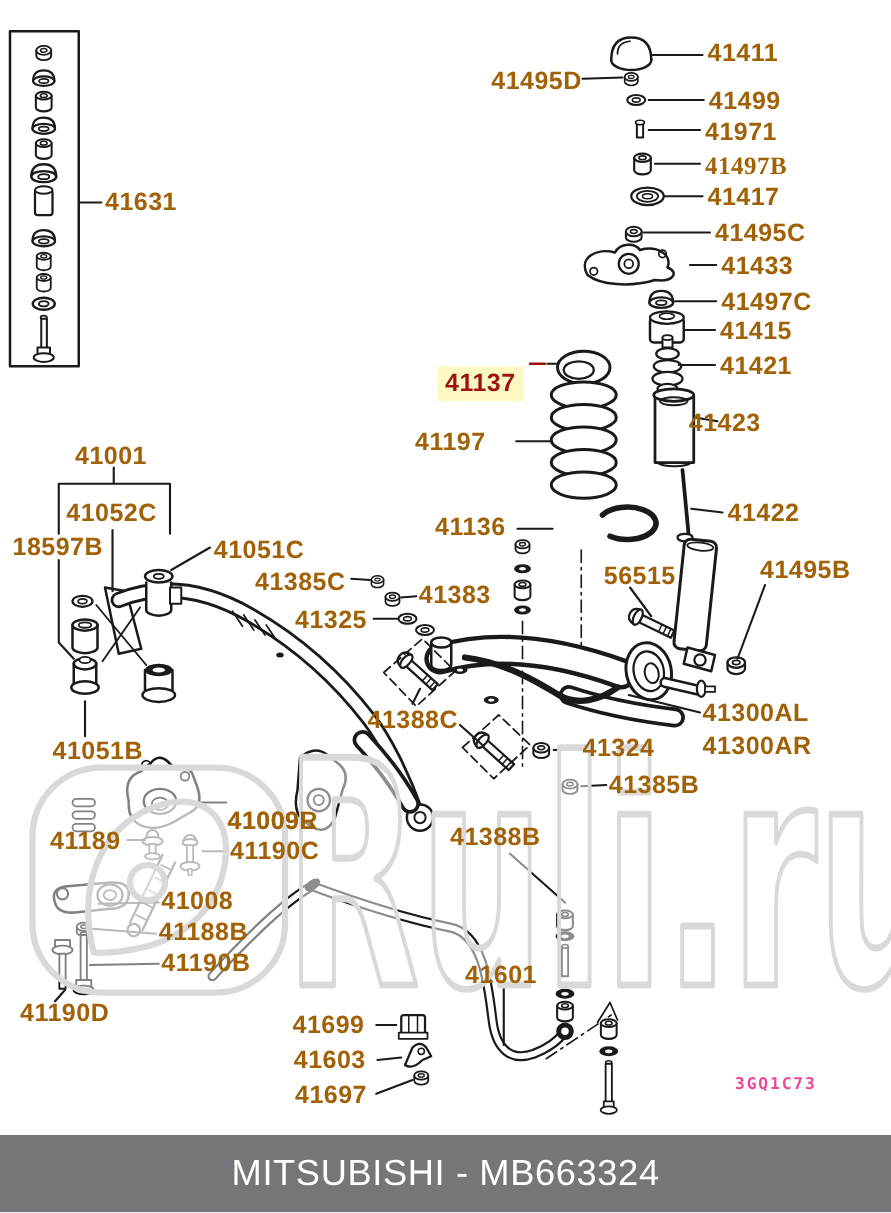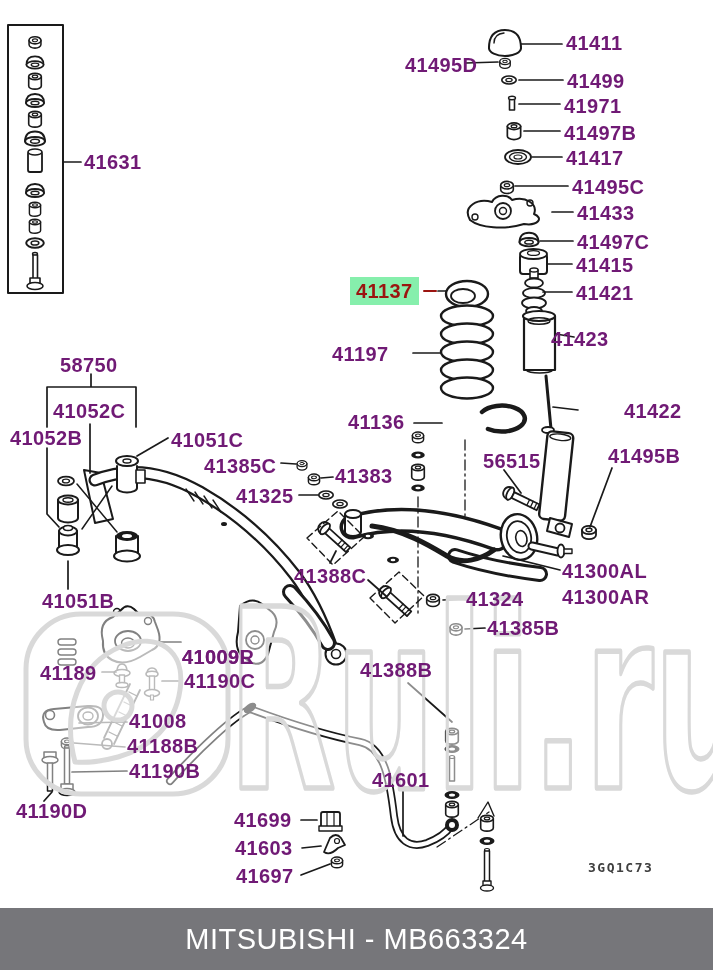--- a/index.html
+++ b/index.html
@@ -1,24 +1,24 @@
 <!DOCTYPE html>
 <html><head>
 <meta charset="utf-8">
 <style>
   html,body{margin:0;padding:0;background:#fff;}
   .stage{position:relative;width:713px;height:970px;background:#fff;overflow:hidden;
          font-family:"Liberation Sans",sans-serif;}
   .art{position:absolute;left:0;top:0;width:713px;height:970px;}
   .labels{position:absolute;left:0;top:0;width:713px;height:970px;pointer-events:none;}
   .part-label{position:absolute;font:bold 20px "Liberation Sans",sans-serif;
-              letter-spacing:.4px;color:#701a75;white-space:nowrap;line-height:1;}
+              letter-spacing:.4px;color:#a16207;white-space:nowrap;line-height:1;}
   .part-label.hl{padding:4px 6px;margin:-4px -6px;}
   .plate-code{position:absolute;left:588px;top:860px;
-              font:bold 13px "DejaVu Sans Mono",monospace;letter-spacing:1.5px;color:#404040;}
+              font:bold 13px "DejaVu Sans Mono",monospace;letter-spacing:1.5px;color:#ec4899;}
   .footer{position:absolute;left:0;top:908px;width:713px;height:62px;
           display:flex;align-items:center;justify-content:center;gap:42px;
           color:#fff;font:29px "Liberation Sans",sans-serif;letter-spacing:.5px;}
 </style>
 </head>
 <body>
 
 <div class="stage">
 
 <svg class="art" viewBox="0 0 713 970" fill="none" stroke-linecap="round" stroke-linejoin="round">
@@ -368,49 +368,49 @@
     <rect x="26" y="614" width="202" height="180" rx="55" fill="rgba(255,255,255,0.45)" stroke="#d9d9d9" stroke-width="5"></rect>
     <path d="M75,762 C62,712 78,664 122,646 C158,632 186,650 180,690 C175,725 150,748 118,757 C103,761 85,763 75,762 Z" fill="rgba(255,255,255,0.45)" stroke="#d9d9d9" stroke-width="5"></path>
     <circle cx="118" cy="706" r="14" fill="rgba(255,255,255,0.45)" stroke="#d9d9d9" stroke-width="5"></circle>
     <text transform="translate(228,788) scale(0.56,1)" font-family="DejaVu Sans, sans-serif" font-size="250" font-weight="bold" fill="rgba(255,255,255,0.5)" stroke="#d9d9d9" stroke-width="5.5">Ruli.ru</text>
   </g>
 </svg>
 
 <div class="labels">
       <div class="part-label" style="left: 84px; top: 152px;">41631</div>
       <div class="part-label" style="left: 566px; top: 33px;">41411</div>
-      <div class="part-label" style="left: 393px; top: 55px; margin-left: 12px;">41495D</div>
+      <div class="part-label" style="left: 393px; top: 55px;">41495D</div>
       <div class="part-label" style="left: 567px; top: 71px;">41499</div>
       <div class="part-label" style="left: 564px; top: 96px; text-align: center;">41971</div>
-      <div class="part-label" style="left: 564px; top: 123px;">41497B</div>
+      <div class="part-label" style="left: 564px; top: 123px; font-family: Liberation Serif, serif;">41497B</div>
       <div class="part-label" style="left: 566px; top: 148px;">41417</div>
       <div class="part-label" style="left: 572px; top: 177px;">41495C</div>
       <div class="part-label" style="left: 577px; top: 203px;">41433</div>
       <div class="part-label" style="left: 577px; top: 232px;">41497C</div>
       <div class="part-label" style="left: 576px; top: 255px;">41415</div>
       <div class="part-label" style="left: 576px; top: 283px;">41421</div>
       <div class="part-label" style="left: 551px; top: 329px;">41423</div>
-      <div class="part-label" style="left: 582px; top: 401px; margin-left: 42px;">41422</div>
+      <div class="part-label" style="left: 582px; top: 401px;">41422</div>
       <div class="part-label" style="left: 572px; top: 446px; padding-left: 36px;">41495B</div>
       <div class="part-label" style="left: 483px; top: 451px;">56515</div>
-      <div class="part-label hl" style="left: 356px; top: 281px; background: #86efac; color: rgb(155, 20, 16);">41137</div>
+      <div class="part-label hl" style="left: 356px; top: 297px; background: #fef9c3; color: rgb(155, 20, 16);">41137</div>
       <div class="part-label" style="left: 332px; top: 344px;">41197</div>
       <div class="part-label" style="left: 348px; top: 412px;">41136</div>
       <div class="part-label" style="left: 335px; top: 466px;">41383</div>
       <div class="part-label" style="left: 204px; top: 456px;">41385C</div>
       <div class="part-label" style="left: 236px; top: 486px;">41325</div>
       <div class="part-label" style="left: 294px; top: 566px;">41388C</div>
       <div class="part-label" style="left: 466px; top: 589px;">41324</div>
       <div class="part-label" style="left: 487px; top: 618px;">41385B</div>
       <div class="part-label" style="left: 360px; top: 660px;">41388B</div>
       <div class="part-label" style="left: 562px; top: 561px;">41300AL</div>
       <div class="part-label" style="left: 562px; top: 587px;">41300AR</div>
-      <div class="part-label" style="left: 60px; top: 355px;">58750</div>
+      <div class="part-label" style="left: 60px; top: 355px;">41001</div>
       <div class="part-label" style="left: 53px; top: 401px;">41052C</div>
-      <div class="part-label" style="left: 10px; top: 428px;">41052B</div>
+      <div class="part-label" style="left: 10px; top: 428px;">18597B</div>
       <div class="part-label" style="left: 171px; top: 430px;">41051C</div>
       <div class="part-label" style="left: 42px; top: 591px;">41051B</div>
       <div class="part-label" style="left: 182px; top: 647px;">41009L</div>
       <div class="part-label" style="left: 182px; top: 647px;">41009R</div>
       <div class="part-label" style="left: 40px; top: 663px;">41189</div>
       <div class="part-label" style="left: 184px; top: 671px;">41190C</div>
       <div class="part-label" style="left: 129px; top: 711px;">41008</div>
       <div class="part-label" style="left: 127px; top: 736px;">41188B</div>
       <div class="part-label" style="left: 129px; top: 761px;">41190B</div>
       <div class="part-label" style="left: 16px; top: 801px;">41190D</div>

